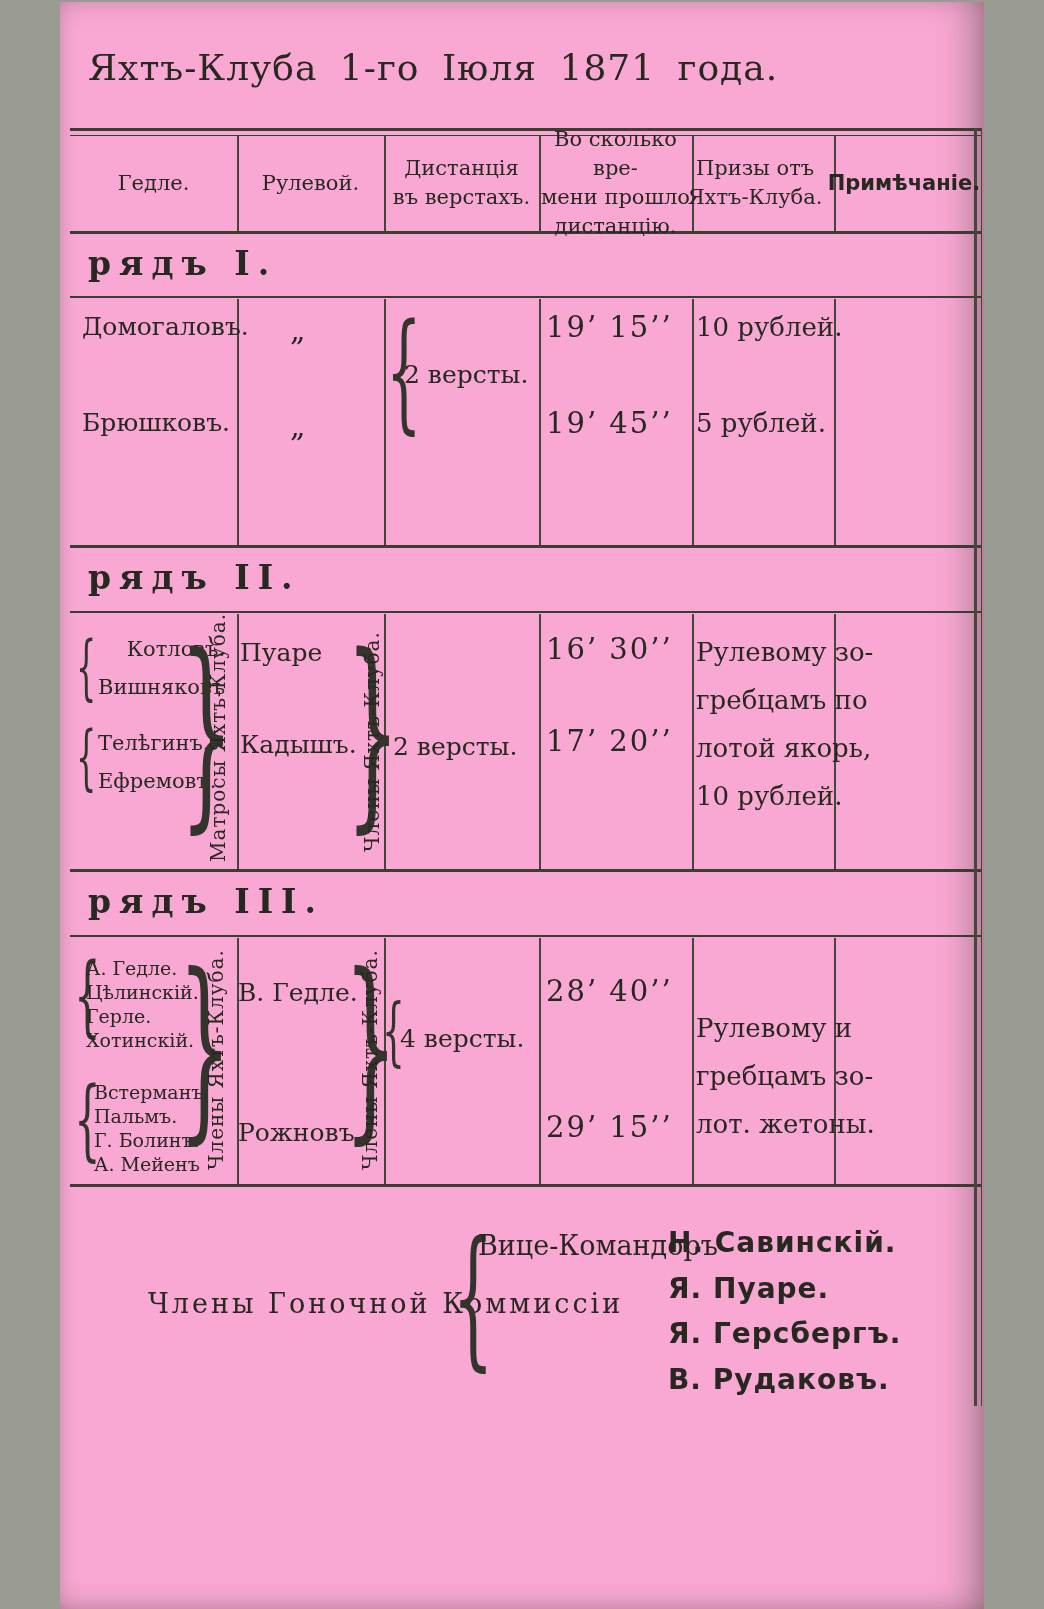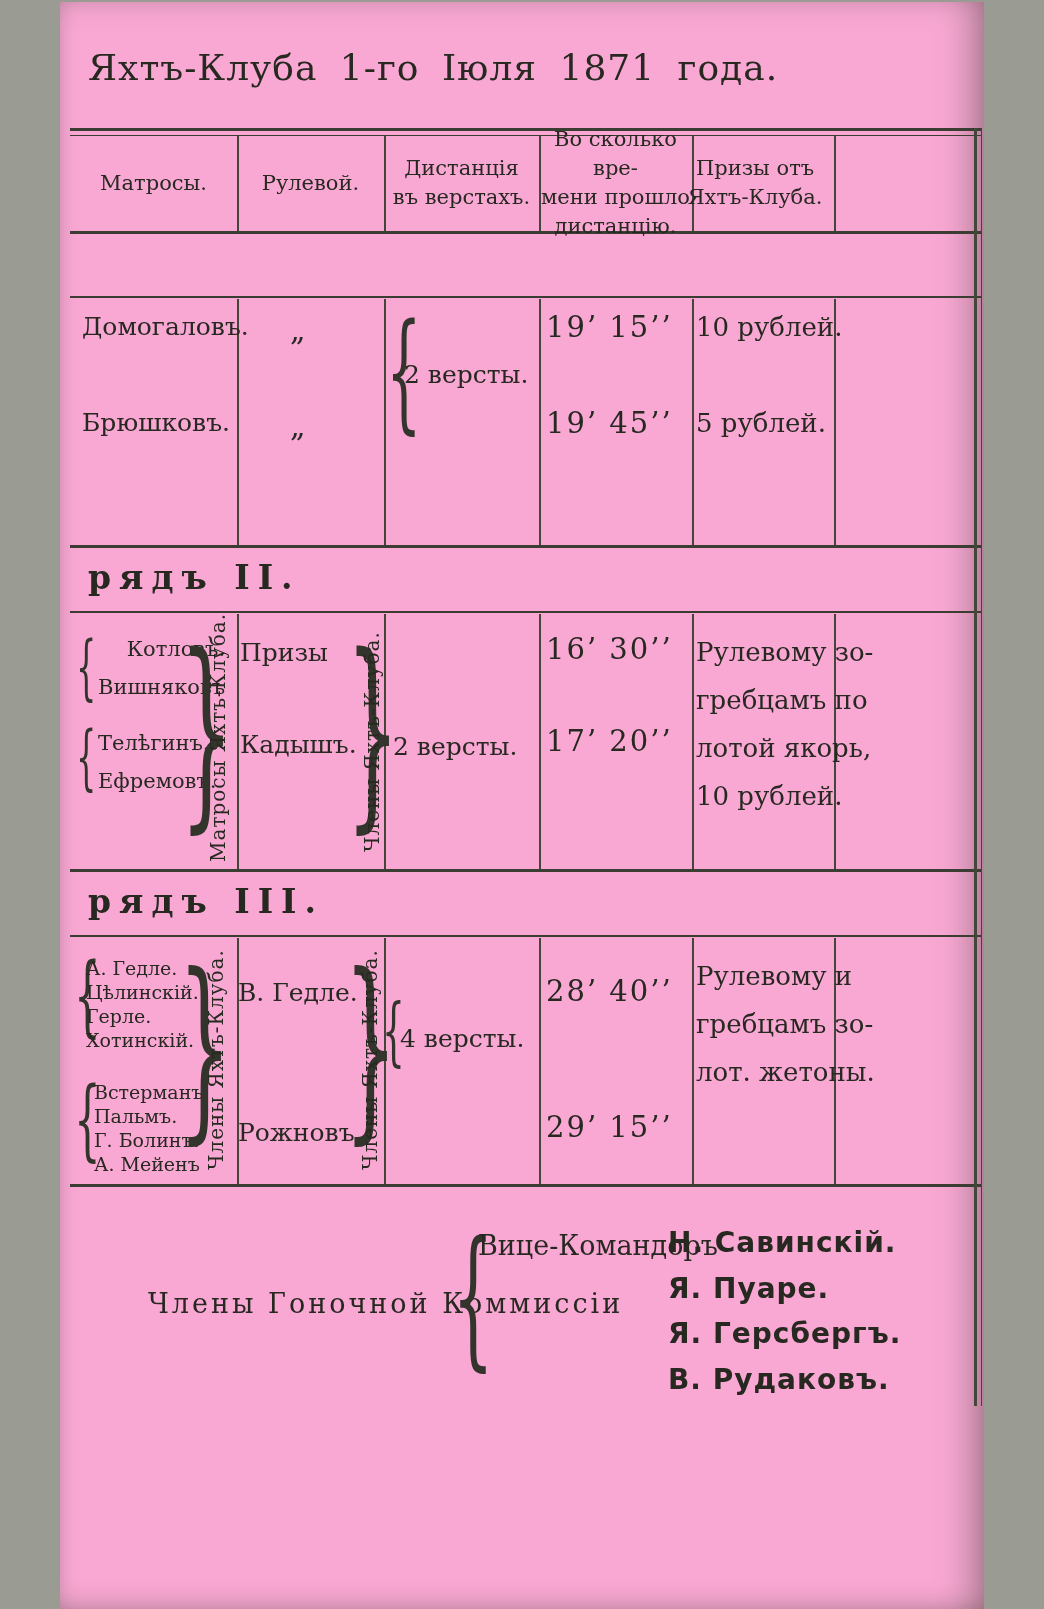--- a/index.html
+++ b/index.html
@@ -82,39 +82,43 @@
   <div class="vl" style="left:632px; top:612px; height:255px;"></div>
   <div class="vl" style="left:774px; top:612px; height:255px;"></div>
 
   <div class="vl" style="left:177px; top:936px; height:246px;"></div>
   <div class="vl" style="left:324px; top:936px; height:246px;"></div>
   <div class="vl" style="left:479px; top:936px; height:246px;"></div>
   <div class="vl" style="left:632px; top:936px; height:246px;"></div>
   <div class="vl" style="left:774px; top:936px; height:246px;"></div>
 
   <div class="hcell" style="left:10px; width:167px;">
-    <span>Матросы.</span>
+    <span>Гедле.</span>
   </div>
   <div class="hcell" style="left:177px; width:147px;">
     <span>Рулевой.</span>
   </div>
   <div class="hcell" style="left:324px; width:155px;">
     <span>Дистанція</span>
     <span>въ верстахъ.</span>
   </div>
   <div class="hcell" style="left:479px; width:153px;">
     <span>Во сколько вре-</span>
     <span>мени прошло</span>
     <span>дистанцію.</span>
   </div>
   <div class="hcell" style="left:624px; width:142px;">
     <span>Призы отъ</span>
     <span>Яхтъ-Клуба.</span>
   </div>
-
+  <div class="hcell hnote" style="left:774px; width:140px;">
+    <span>Примѣчаніе.</span>
+  </div>
+
+  <div class="abs seclabel" style="left:28px; top:242px;">рядъ I.</div>
 
   <div class="abs name-lg" style="left:22px; top:310px;">Домогаловъ.</div>
   <div class="abs name-lg" style="left:22px; top:406px;">Брюшковъ.</div>
 
   <div class="abs ditto" style="left:230px; top:310px;">„</div>
   <div class="abs ditto" style="left:230px; top:406px;">„</div>
 
   <div class="brace" style="left:326px; top:306px; font-size:56px; transform:scaleY(2.3);">{</div>
   <div class="abs name-lg" style="left:344px; top:358px;">2 версты.</div>
 
@@ -132,21 +136,21 @@
     <span>Вишняковъ</span>
   </div>
   <div class="brace" style="left:16px; top:720px; font-size:32px; transform:scaleY(2.2);">{</div>
   <div class="abs name-sm" style="left:38px; top:722px;">
     <span>Телѣгинъ.</span>
     <span>Ефремовъ.</span>
   </div>
   <div class="brace" style="left:120px; top:626px; font-size:84px; transform:scaleY(2.45);">}</div>
   <div class="vtext" style="left:146px; top:860px;">Матросы Яхтъ-Клуба.</div>
 
-  <div class="abs name-lg" style="left:180px; top:636px;">Призы</div>
+  <div class="abs name-lg" style="left:180px; top:636px;">Пуаре</div>
   <div class="abs name-lg" style="left:180px; top:728px;">Кадышъ.</div>
   <div class="brace" style="left:286px; top:626px; font-size:84px; transform:scaleY(2.45);">}</div>
   <div class="vtext" style="left:300px; top:850px;">Члены Яхтъ-Клуба.</div>
 
   <div class="abs name-lg" style="left:333px; top:730px;">2 версты.</div>
 
   <div class="abs time" style="left:486px; top:630px;">16’ 30’’</div>
   <div class="abs time" style="left:486px; top:722px;">17’ 20’’</div>
 
   <div class="abs prize-lines" style="left:636px; top:626px;">
@@ -179,21 +183,21 @@
   <div class="abs name-lg" style="left:178px; top:1116px;">Рожновъ.</div>
   <div class="brace" style="left:284px; top:946px; font-size:84px; transform:scaleY(2.35);">}</div>
   <div class="vtext" style="left:298px; top:1168px;">Члены Яхтъ-Клуба.</div>
 
   <div class="brace" style="left:322px; top:992px; font-size:36px; transform:scaleY(2.1);">{</div>
   <div class="abs name-lg" style="left:340px; top:1022px;">4 версты.</div>
 
   <div class="abs time" style="left:486px; top:972px;">28’ 40’’</div>
   <div class="abs time" style="left:486px; top:1108px;">29’ 15’’</div>
 
-  <div class="abs prize-lines" style="left:636px; top:950px;">
+  <div class="abs prize-lines" style="left:636px; top:1002px;">
     <span>Рулевому и</span>
     <span>гребцамъ зо-</span>
     <span>лот. жетоны.</span>
   </div>
 
   <div class="abs footer-label" style="left:88px; top:1286px;">Члены Гоночной Коммиссіи</div>
   <div class="brace" style="left:392px; top:1220px; font-size:66px; transform:scaleY(2.3);">{</div>
   <div class="abs vice" style="left:418px; top:1228px;">Вице-Командоръ</div>
   <div class="abs members" style="left:608px; top:1218px;">
     <span>Н. Савинскій.</span>

